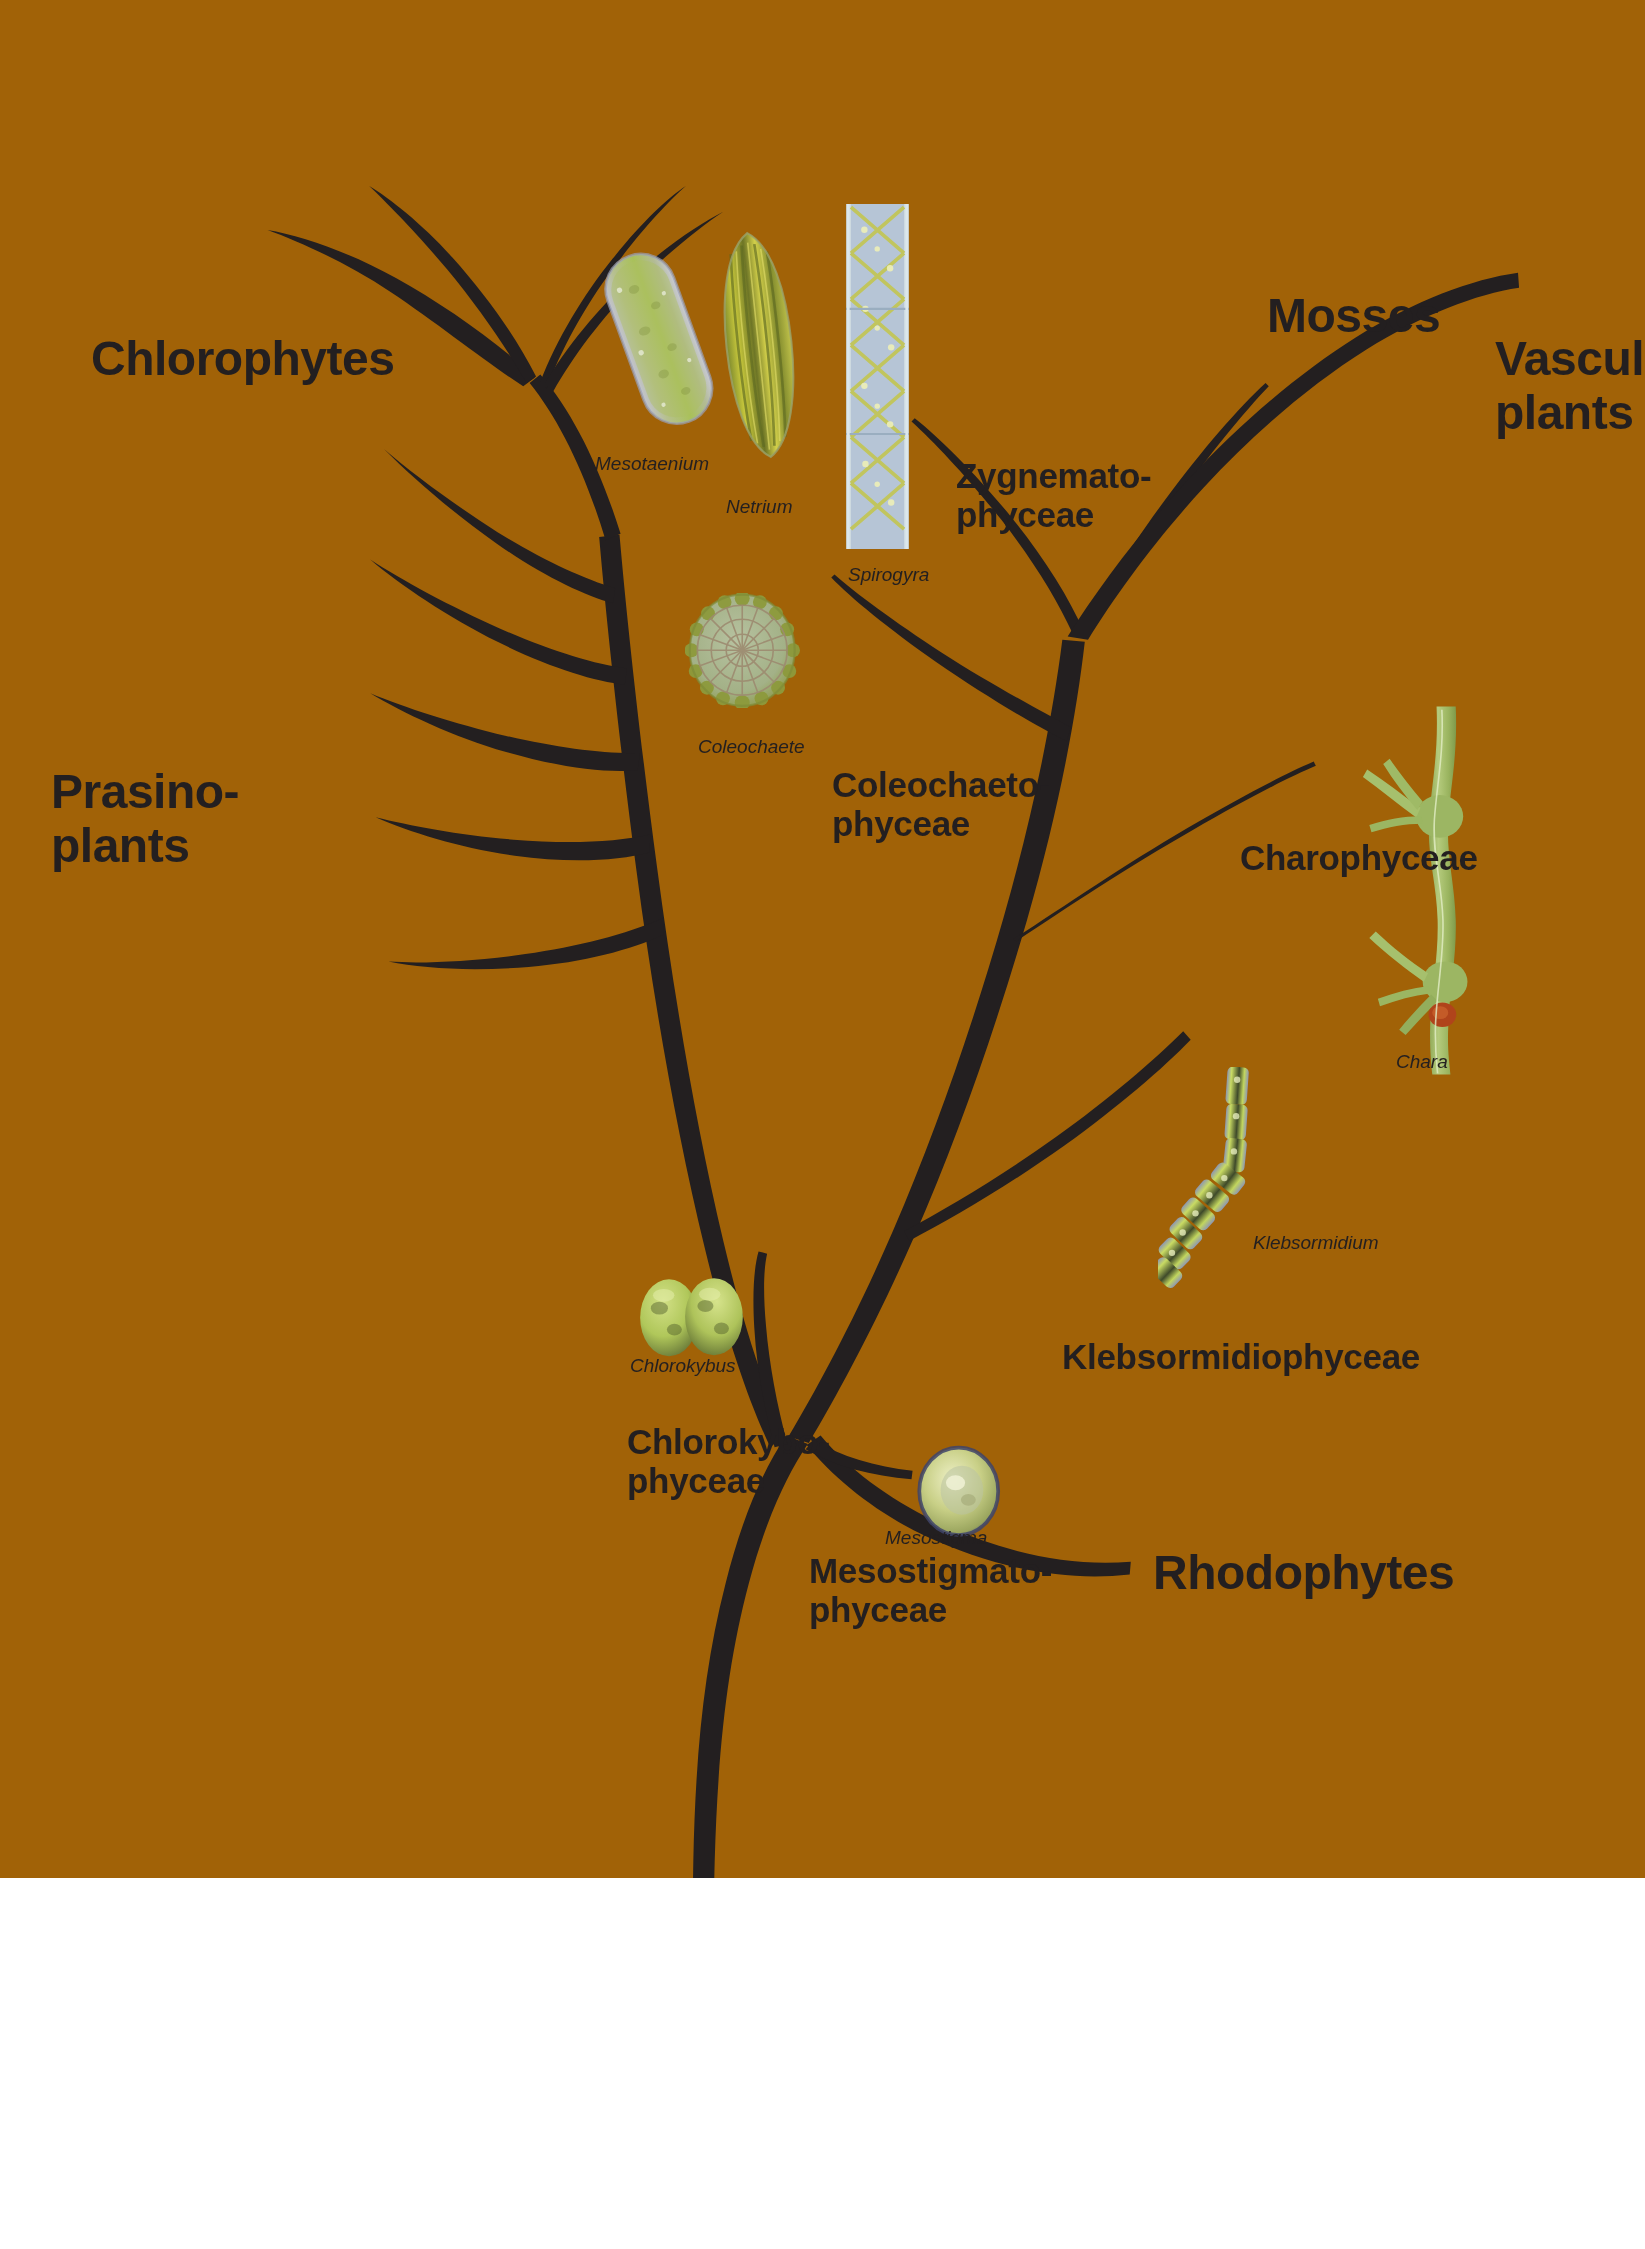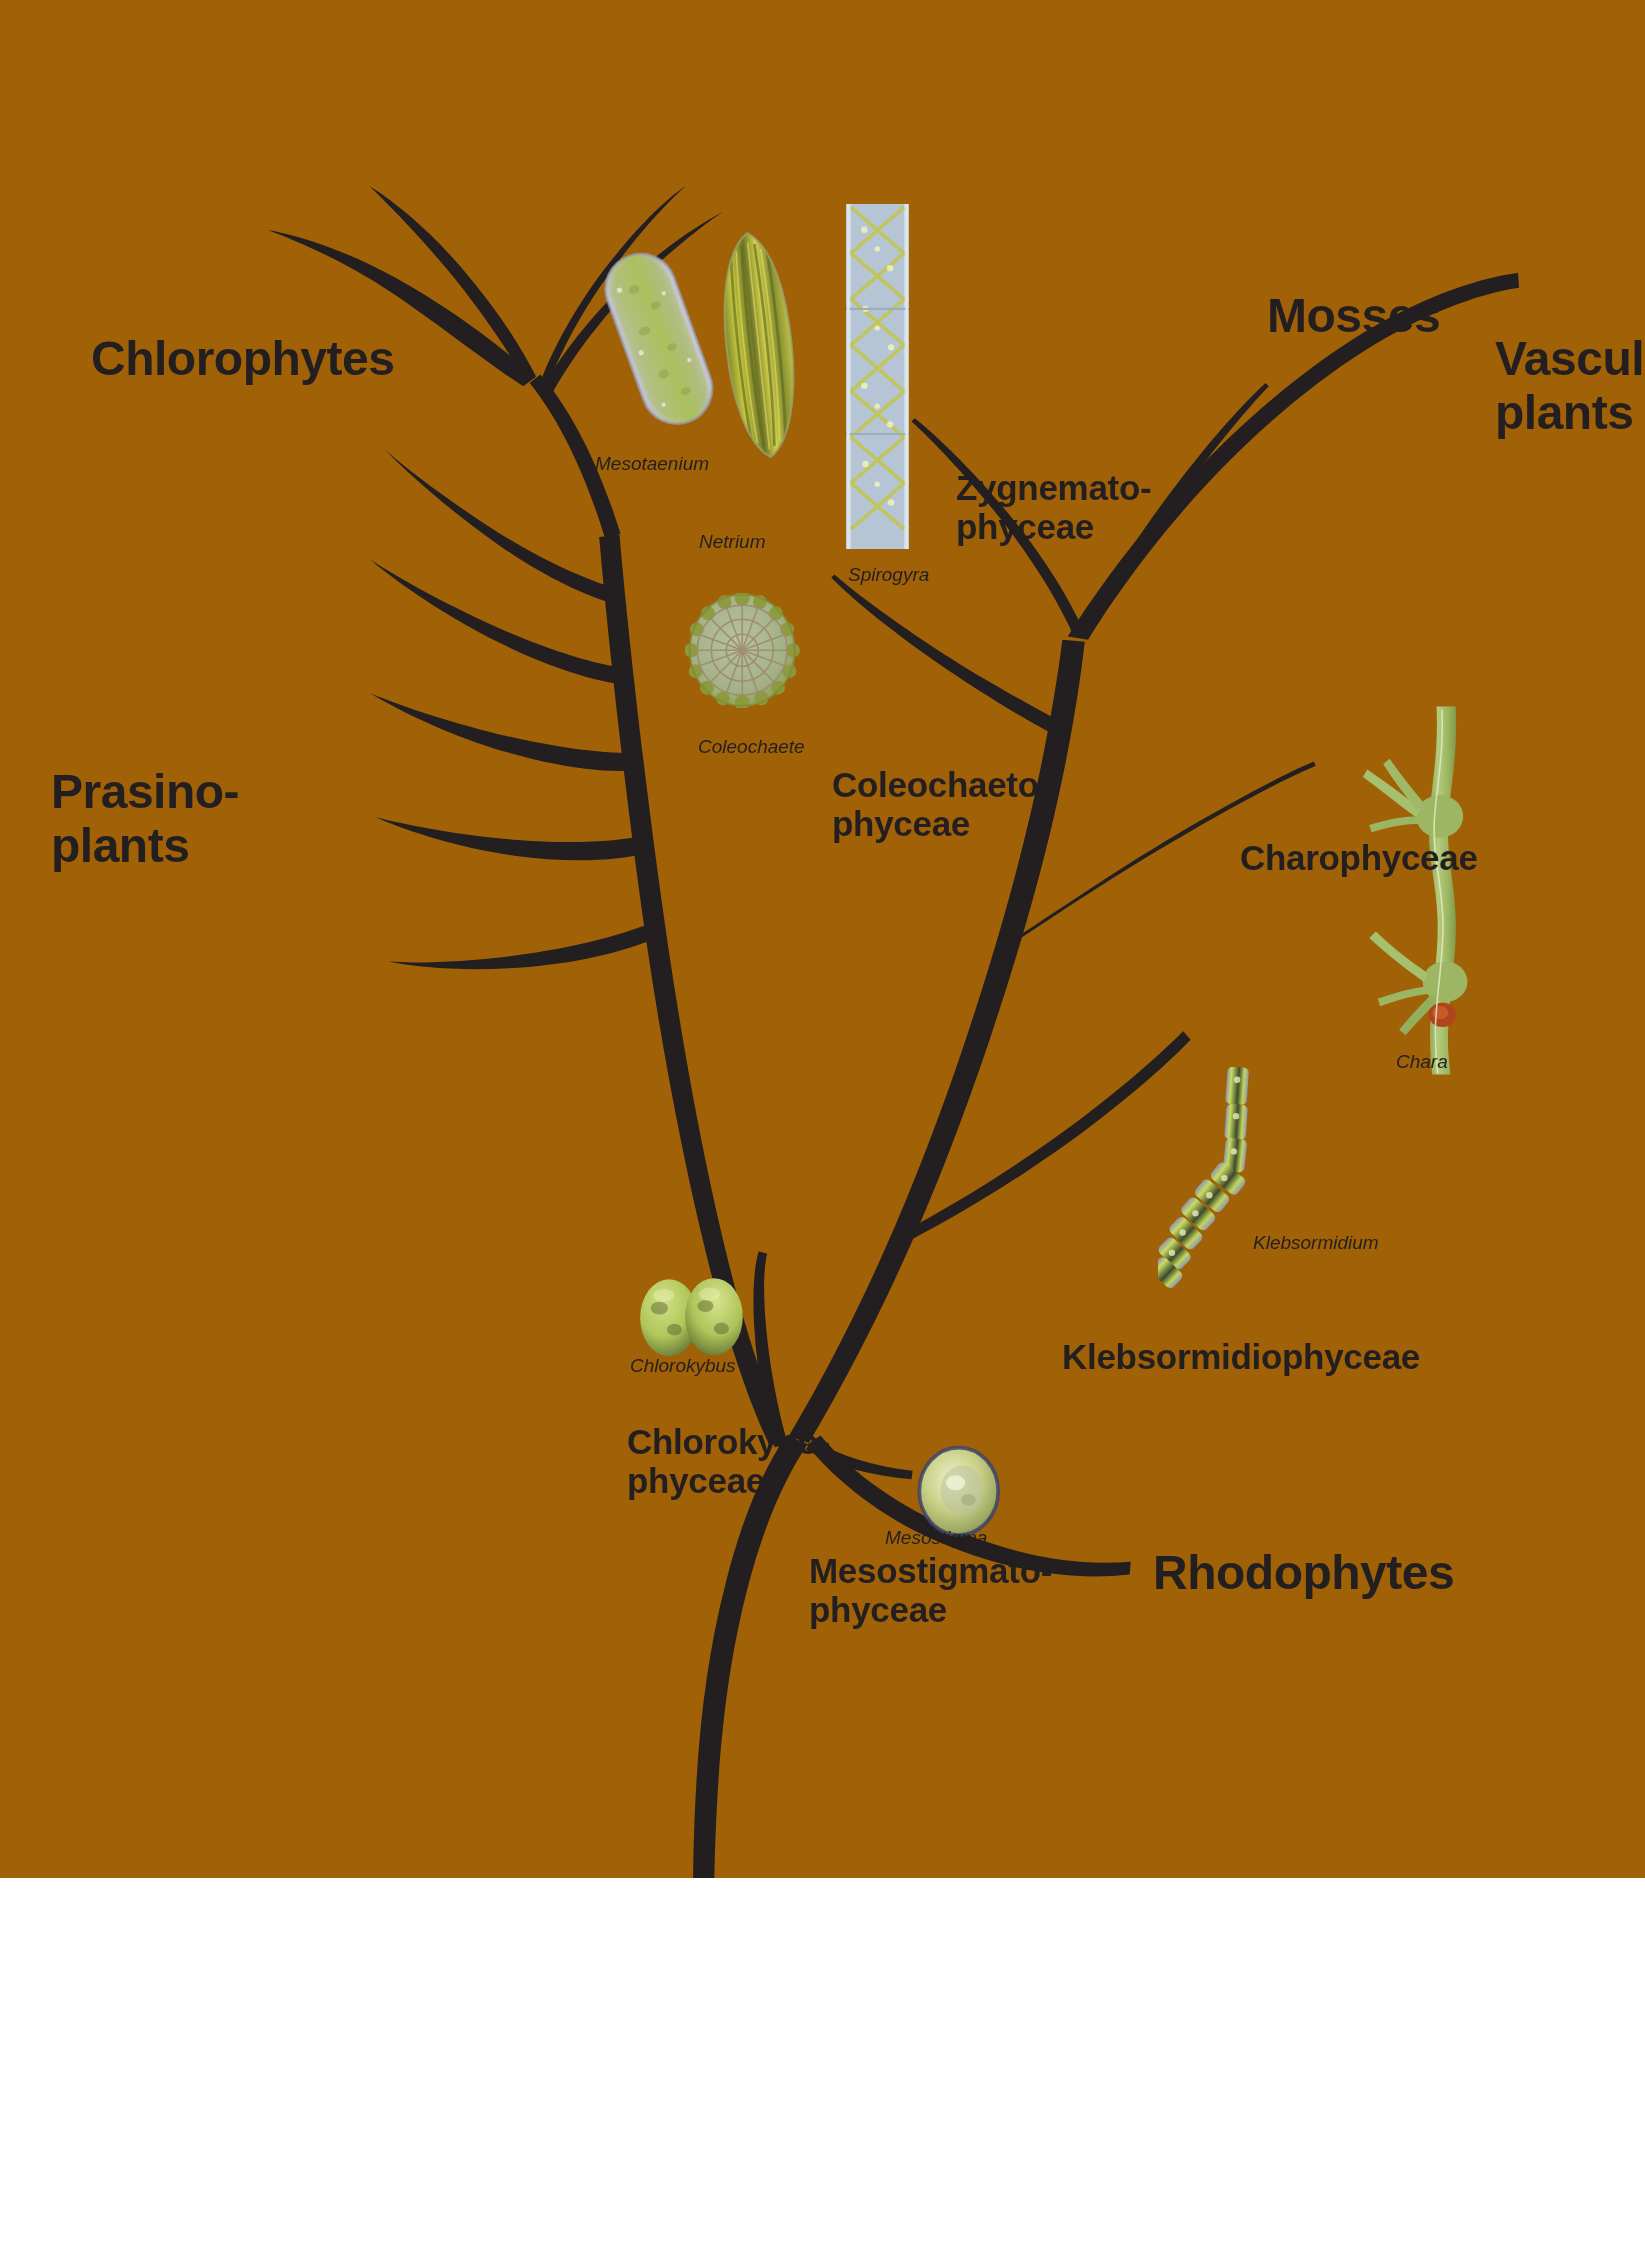--- a/index.html
+++ b/index.html
@@ -517,39 +517,39 @@
   <div class="lbl major" style="left:51px;top:765px;">Prasino-
 plants</div>
 
   <div class="lbl major" style="left:1267px;top:289px;">Mosses</div>
 
   <div class="lbl major" style="left:1495px;top:332px;">Vascular
 plants</div>
 
   <div class="lbl major" style="left:1153px;top:1546px;">Rhodophytes</div>
 
-  <div class="lbl clade" style="left:956px;top:468px;">Zygnemato-
+  <div class="lbl clade" style="left:956px;top:456px;">Zygnemato-
 phyceae</div>
 
   <div class="lbl clade" style="left:832px;top:765px;">Coleochaeto-
 phyceae</div>
 
   <div class="lbl clade" style="left:1240px;top:838px;">Charophyceae</div>
 
   <div class="lbl clade" style="left:1062px;top:1337px;">Klebsormidiophyceae</div>
 
   <div class="lbl clade" style="left:627px;top:1422px;">Chlorokybo-
 phyceae</div>
 
   <div class="lbl clade" style="left:809px;top:1551px;">Mesostigmato-
 phyceae</div>
 
   <div class="lbl genus" style="left:595px;top:453px;">Mesotaenium</div>
 
-  <div class="lbl genus" style="left:699px;top:496px;margin-top:35px;">Netrium</div>
+  <div class="lbl genus" style="left:726px;top:496px;">Netrium</div>
 
   <div class="lbl genus" style="left:848px;top:564px;">Spirogyra</div>
 
   <div class="lbl genus" style="left:685px;top:736px;margin-left:13px;">Coleochaete</div>
 
   <div class="lbl genus" style="left:1396px;top:1051px;">Chara</div>
 
   <div class="lbl genus" style="left:1253px;top:1232px;">Klebsormidium</div>
 
   <div class="lbl genus" style="left:630px;top:1355px;">Chlorokybus</div>

